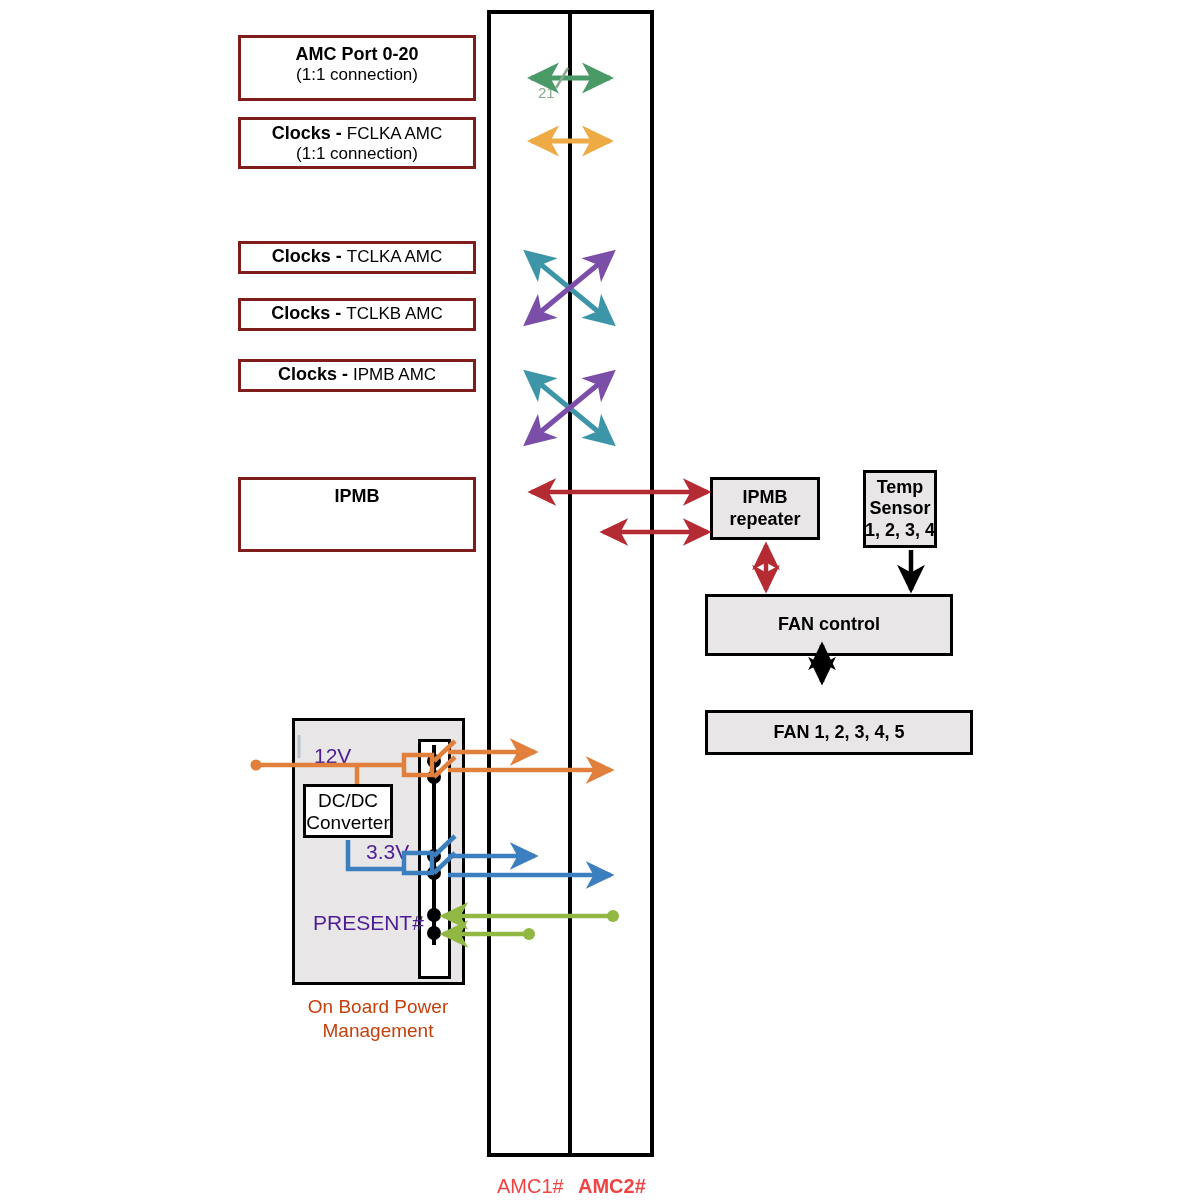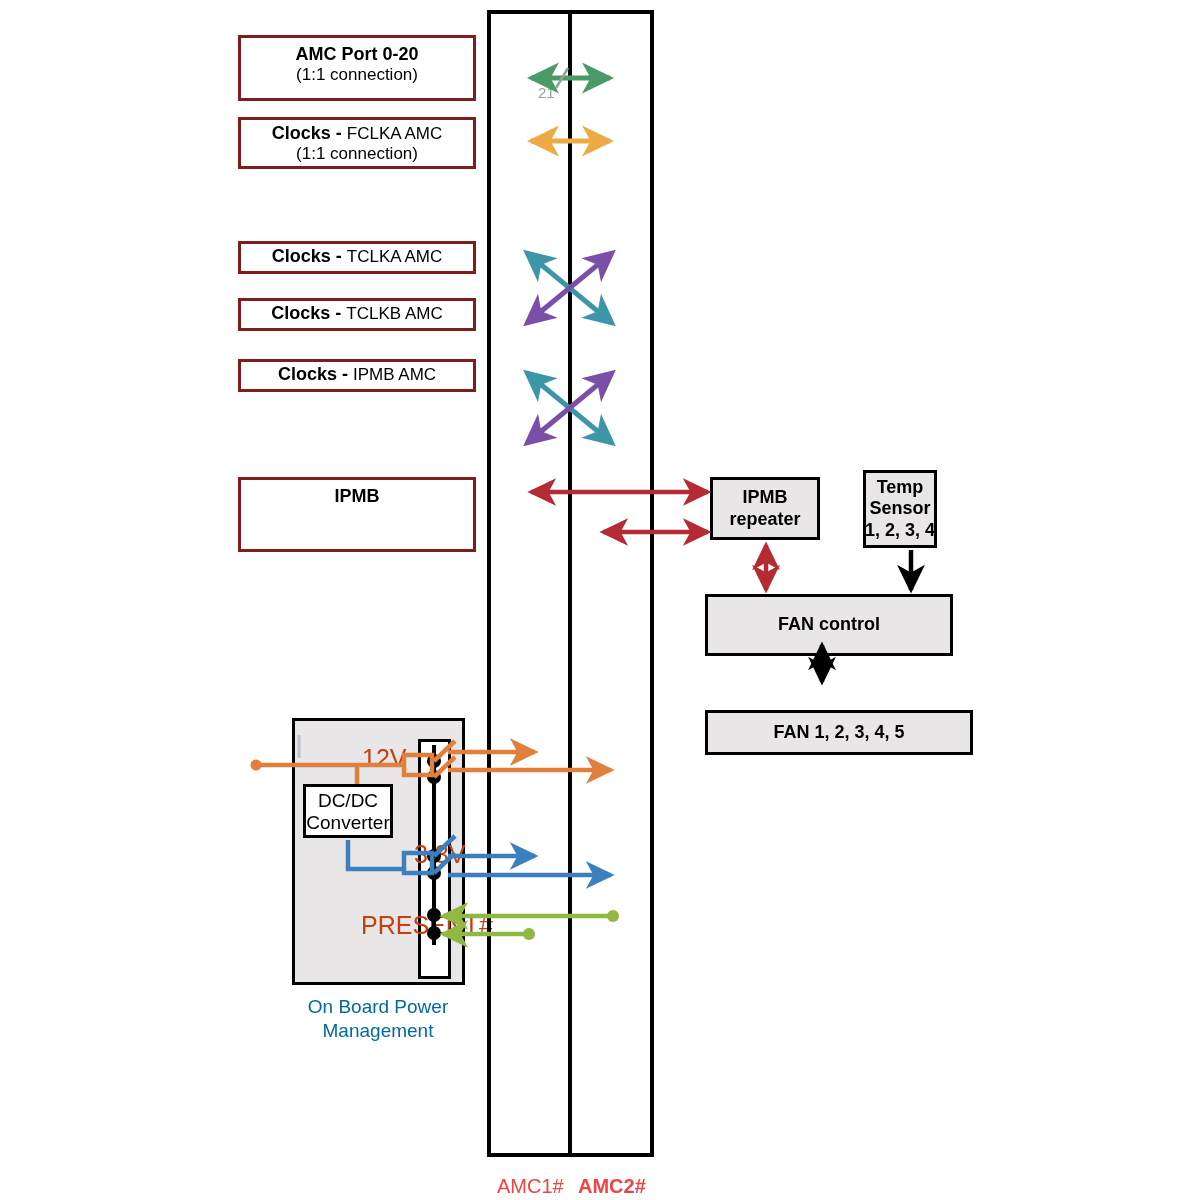--- a/index.html
+++ b/index.html
@@ -76,29 +76,28 @@
   }
   .white-box .line { display: block; white-space: nowrap; }
   .connector {
     position: absolute;
     box-sizing: border-box;
     border: 3px solid #000000;
     background: #ffffff;
   }
   .plain-text {
     position: absolute;
-    font-size: 25px;
+    font-size: 21px;
+    color: #4c1d95;
+    white-space: nowrap;
+  }
+  .caption {
+    position: absolute;
+    font-size: 19px;
     color: #c2410c;
-    white-space: nowrap;
-    margin-left: 48px;
-  }
-  .caption {
-    position: absolute;
-    font-size: 19px;
-    color: #0369a1;
     text-align: center;
     line-height: 1.25;
   }
   .caption .line { display: block; white-space: nowrap; }
   .bus-num {
     position: absolute;
     font-size: 15px;
     color: #8aa98f;
     white-space: nowrap;
   }

